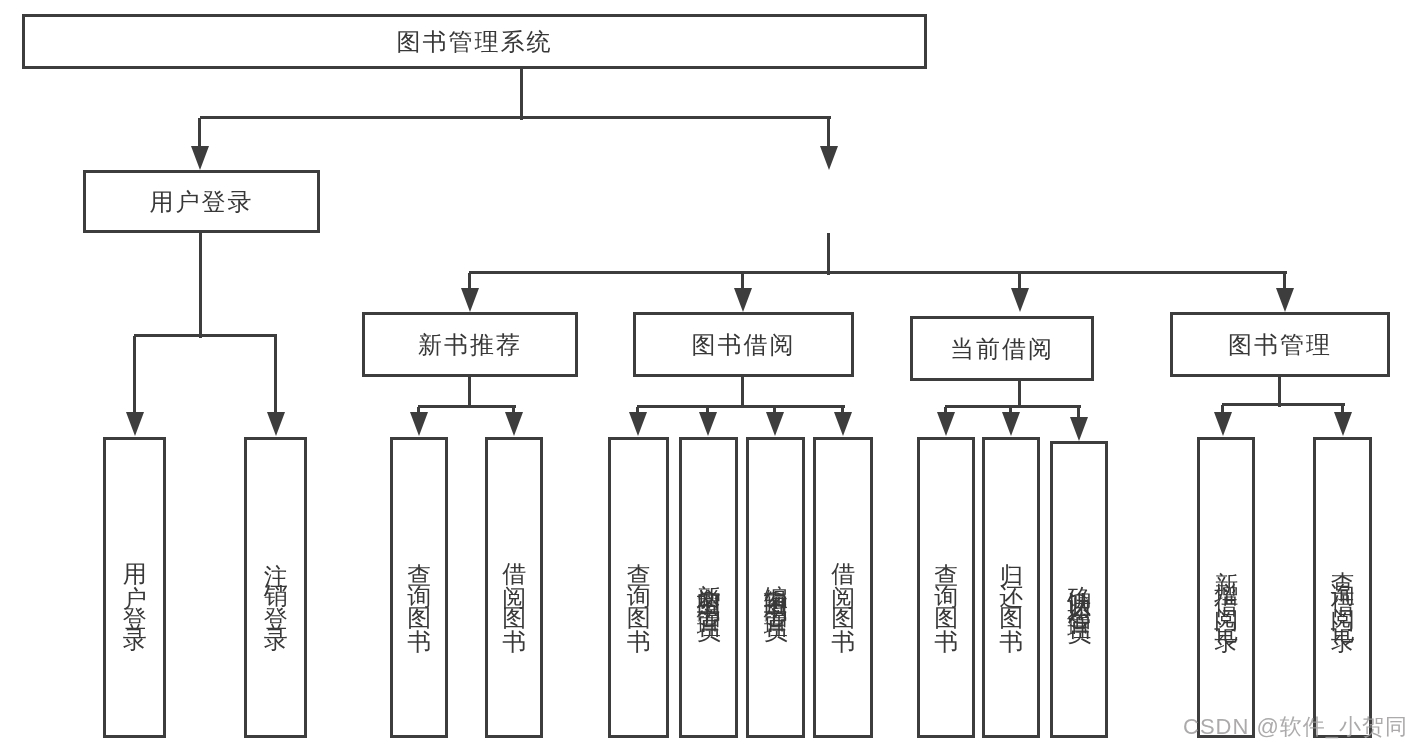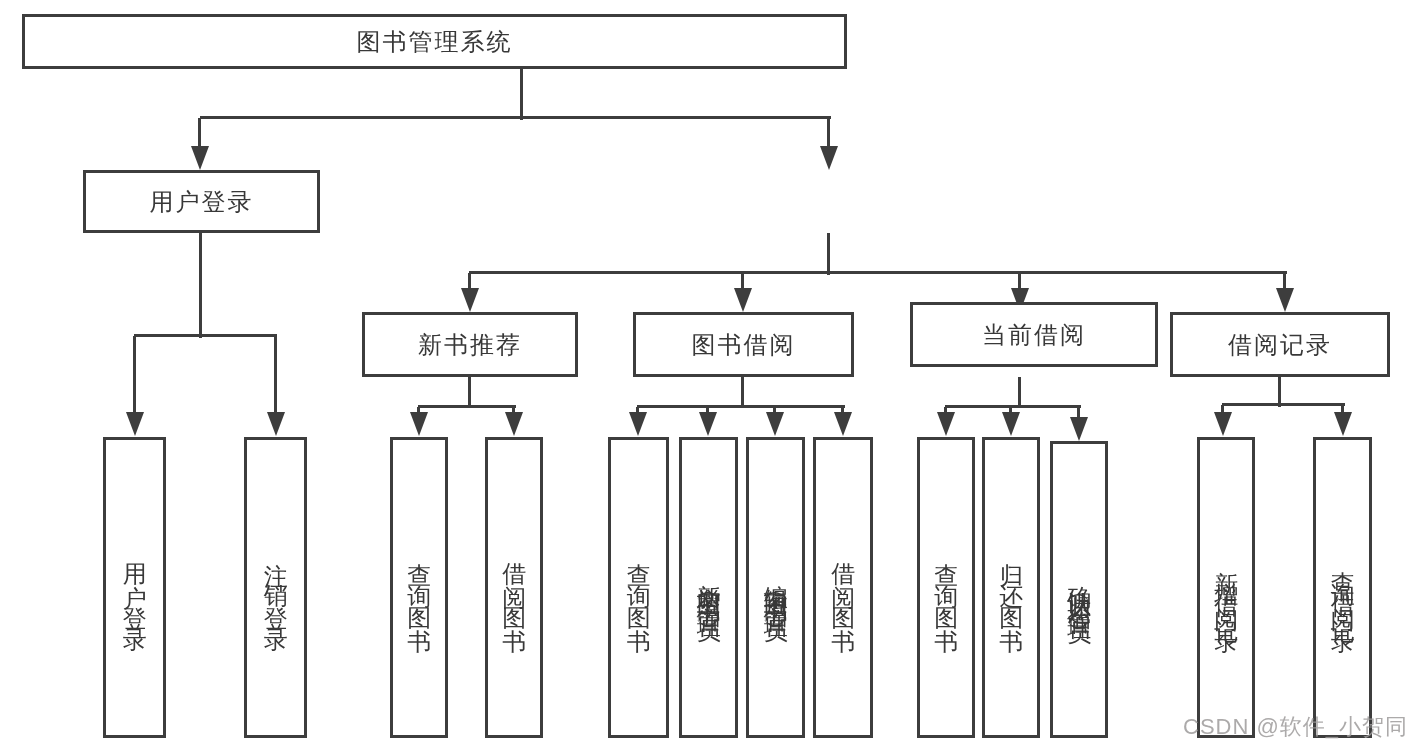--- a/index.html
+++ b/index.html
@@ -88,39 +88,39 @@
       <div class="vline" style="left: 1009px; top: 407px; height: 9px;"></div>
       <div class="ahead" style="left: 1002px; top: 412px;"></div>
       <div class="vline" style="left: 1077px; top: 407px; height: 14px;"></div>
       <div class="ahead" style="left: 1070px; top: 417px;"></div>
       <div class="vline" style="left: 1221px; top: 405px; height: 11px;"></div>
       <div class="ahead" style="left: 1214px; top: 412px;"></div>
       <div class="vline" style="left: 1341px; top: 405px; height: 11px;"></div>
       <div class="ahead" style="left: 1334px; top: 412px;"></div>
     </div>
 
-  <div class="box" style="left:22px;top:14px;width:825px;height:55px">
+  <div class="box" style="left:22px;top:14px;width:905px;height:55px">
     <span class="hlabel">图书管理系统</span>
   </div>
 
   <div class="box" style="left:83px;top:170px;width:237px;height:63px">
     <span class="hlabel">用户登录</span>
   </div>
 
   <div class="box" style="left:633px;top:312px;width:221px;height:65px">
     <span class="hlabel">图书借阅</span>
   </div>
   <div class="box" style="left:362px;top:312px;width:216px;height:65px">
     <span class="hlabel">新书推荐</span>
   </div>
-  <div class="box" style="left:910px;top:302px;width:248px;height:65px">
+  <div class="box" style="left:910px;top:316px;width:184px;height:65px">
     <span class="hlabel">当前借阅</span>
   </div>
   <div class="box" style="left:1170px;top:312px;width:220px;height:65px">
-    <span class="hlabel">借阅记录</span>
+    <span class="hlabel">图书管理</span>
   </div>
 
   <div class="box" style="left:103px;top:437px;width:63px;height:301px">
     <span class="vlabel v4">用户登录</span>
   </div>
   <div class="box" style="left:244px;top:437px;width:63px;height:301px">
     <span class="vlabel v4">注销登录</span>
   </div>
   <div class="box" style="left:390px;top:437px;width:58px;height:301px">
     <span class="vlabel v4">查询图书</span>

